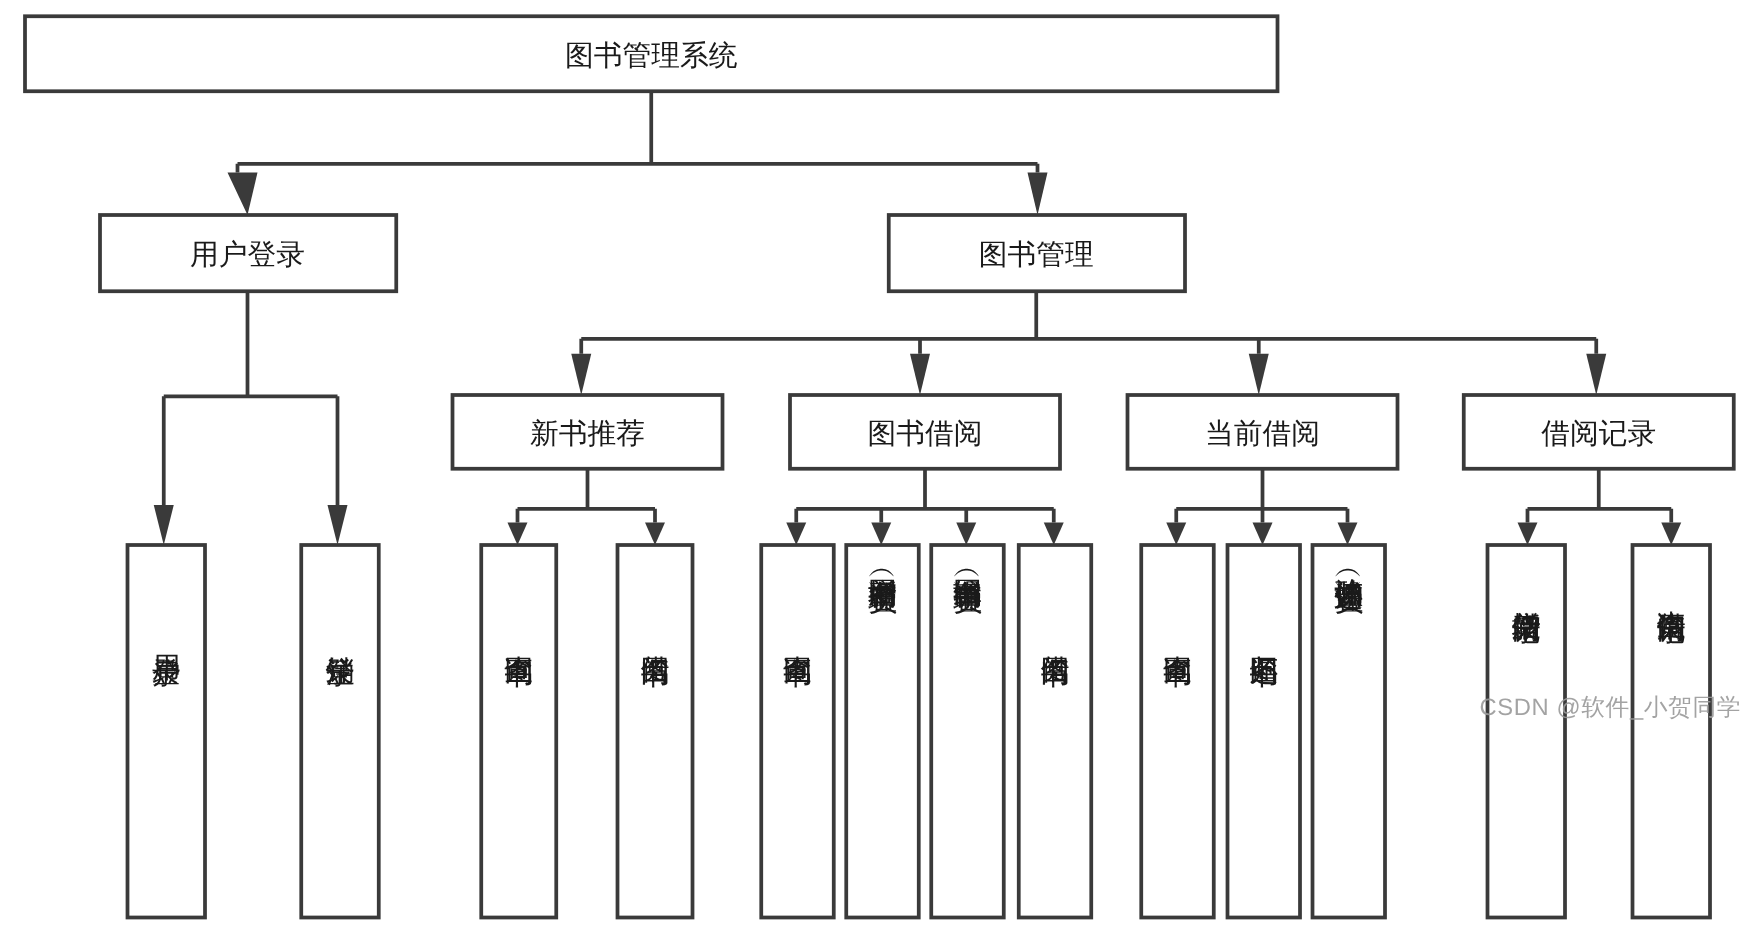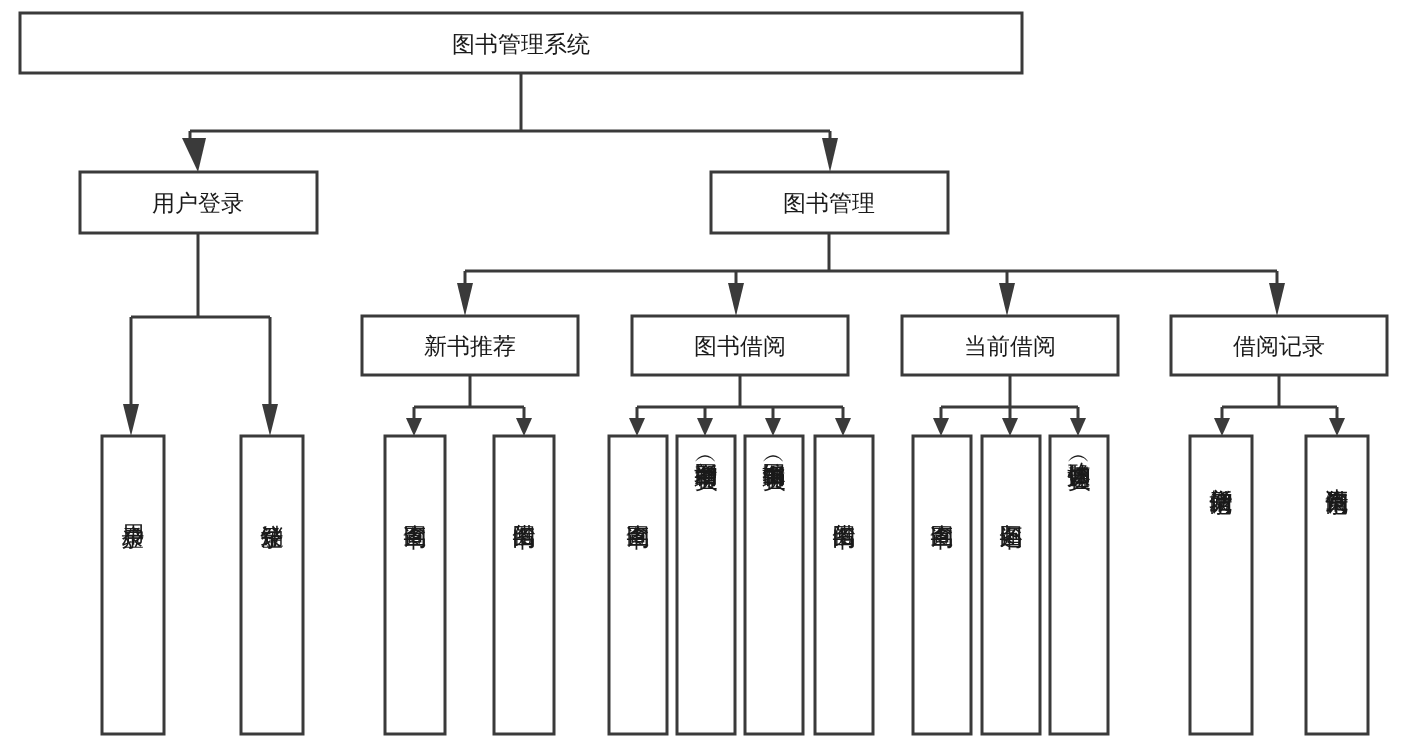--- a/index.html
+++ b/index.html
@@ -251,14 +251,15 @@
     <span class="vlabel">确认归还（管理员）</span>
   </div>
 
   <div class="vlabel-wrap" style="left:1190px; top:470px; width:62px; height:256px;">
     <span class="vlabel">新增借阅记录</span>
   </div>
   <div class="vlabel-wrap" style="left:1306px; top:470px; width:62px; height:256px;">
     <span class="vlabel">查询借阅记录</span>
   </div>
 
+  <div id="watermark">CSDN @软件_小贺同学</div>
 
 </div>
 
 </body></html>

